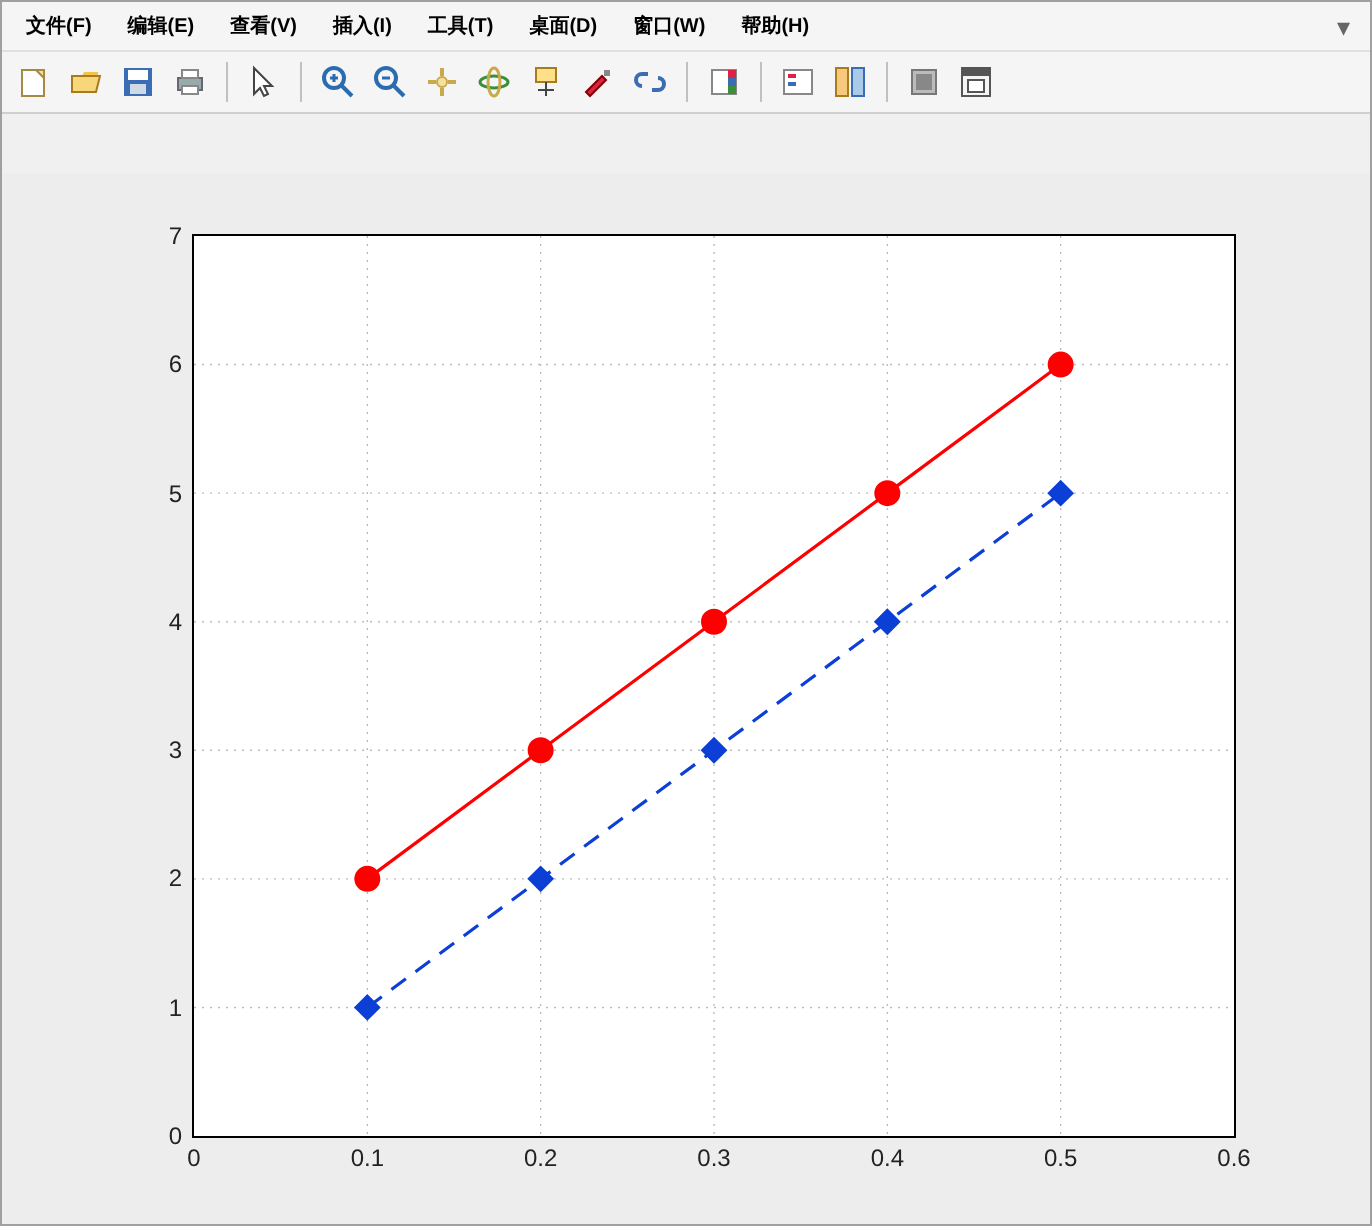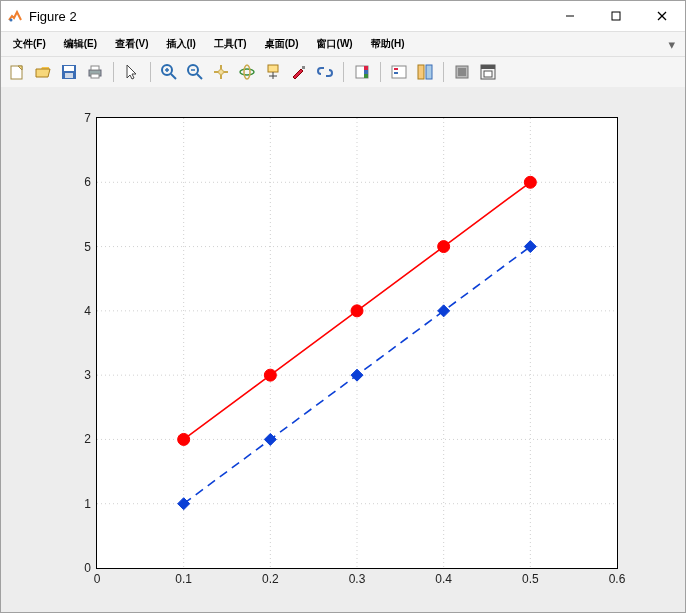--- a/index.html
+++ b/index.html
@@ -100,47 +100,20 @@
     font-family: Arial, Helvetica, sans-serif;
   }
   .tick-label-y { right: 100%; padding-right: 6px; transform: translateY(-50%); }
   .tick-label-x { top: 100%; padding-top: 4px; transform: translateX(-50%); }
 </style>
 </head>
 <body>
 
 <div class="window">
 
-  <div class="titlebar">
-    <span class="app-icon">
-      <svg viewBox="0 0 16 16" width="16" height="16">
-        <rect x="0" y="0" width="16" height="16" fill="#fff"></rect>
-        <path d="M2 12 L5 8 L7 10 L10 4 L14 12" fill="none" stroke="#f07f2e" stroke-width="2"></path>
-        <circle cx="4" cy="12" r="1.5" fill="#3b74b9"></circle>
-      </svg>
-    </span>
-    <span class="title">Figure 2</span>
-    <span class="spacer"></span>
-    <div class="win-btn">
-      <svg width="10" height="10">
-          <line x1="1" y1="5" x2="9" y2="5" stroke="#000" stroke-width="1"></line>
-        </svg>
-    </div>
-    <div class="win-btn">
-      <svg width="10" height="10">
-          <rect x="1" y="1" width="8" height="8" fill="none" stroke="#000" stroke-width="1"></rect>
-        </svg>
-    </div>
-    <div class="win-btn close">
-      <svg width="10" height="10">
-          <line x1="1" y1="1" x2="9" y2="9" stroke="#000" stroke-width="1.2"></line>
-          <line x1="9" y1="1" x2="1" y2="9" stroke="#000" stroke-width="1.2"></line>
-        </svg>
-    </div>
-  </div>
 
   <div class="menubar">
     <div class="menu-item">文件(F)</div>
     <div class="menu-item">编辑(E)</div>
     <div class="menu-item">查看(V)</div>
     <div class="menu-item">插入(I)</div>
     <div class="menu-item">工具(T)</div>
     <div class="menu-item">桌面(D)</div>
     <div class="menu-item">窗口(W)</div>
     <div class="menu-item">帮助(H)</div>

